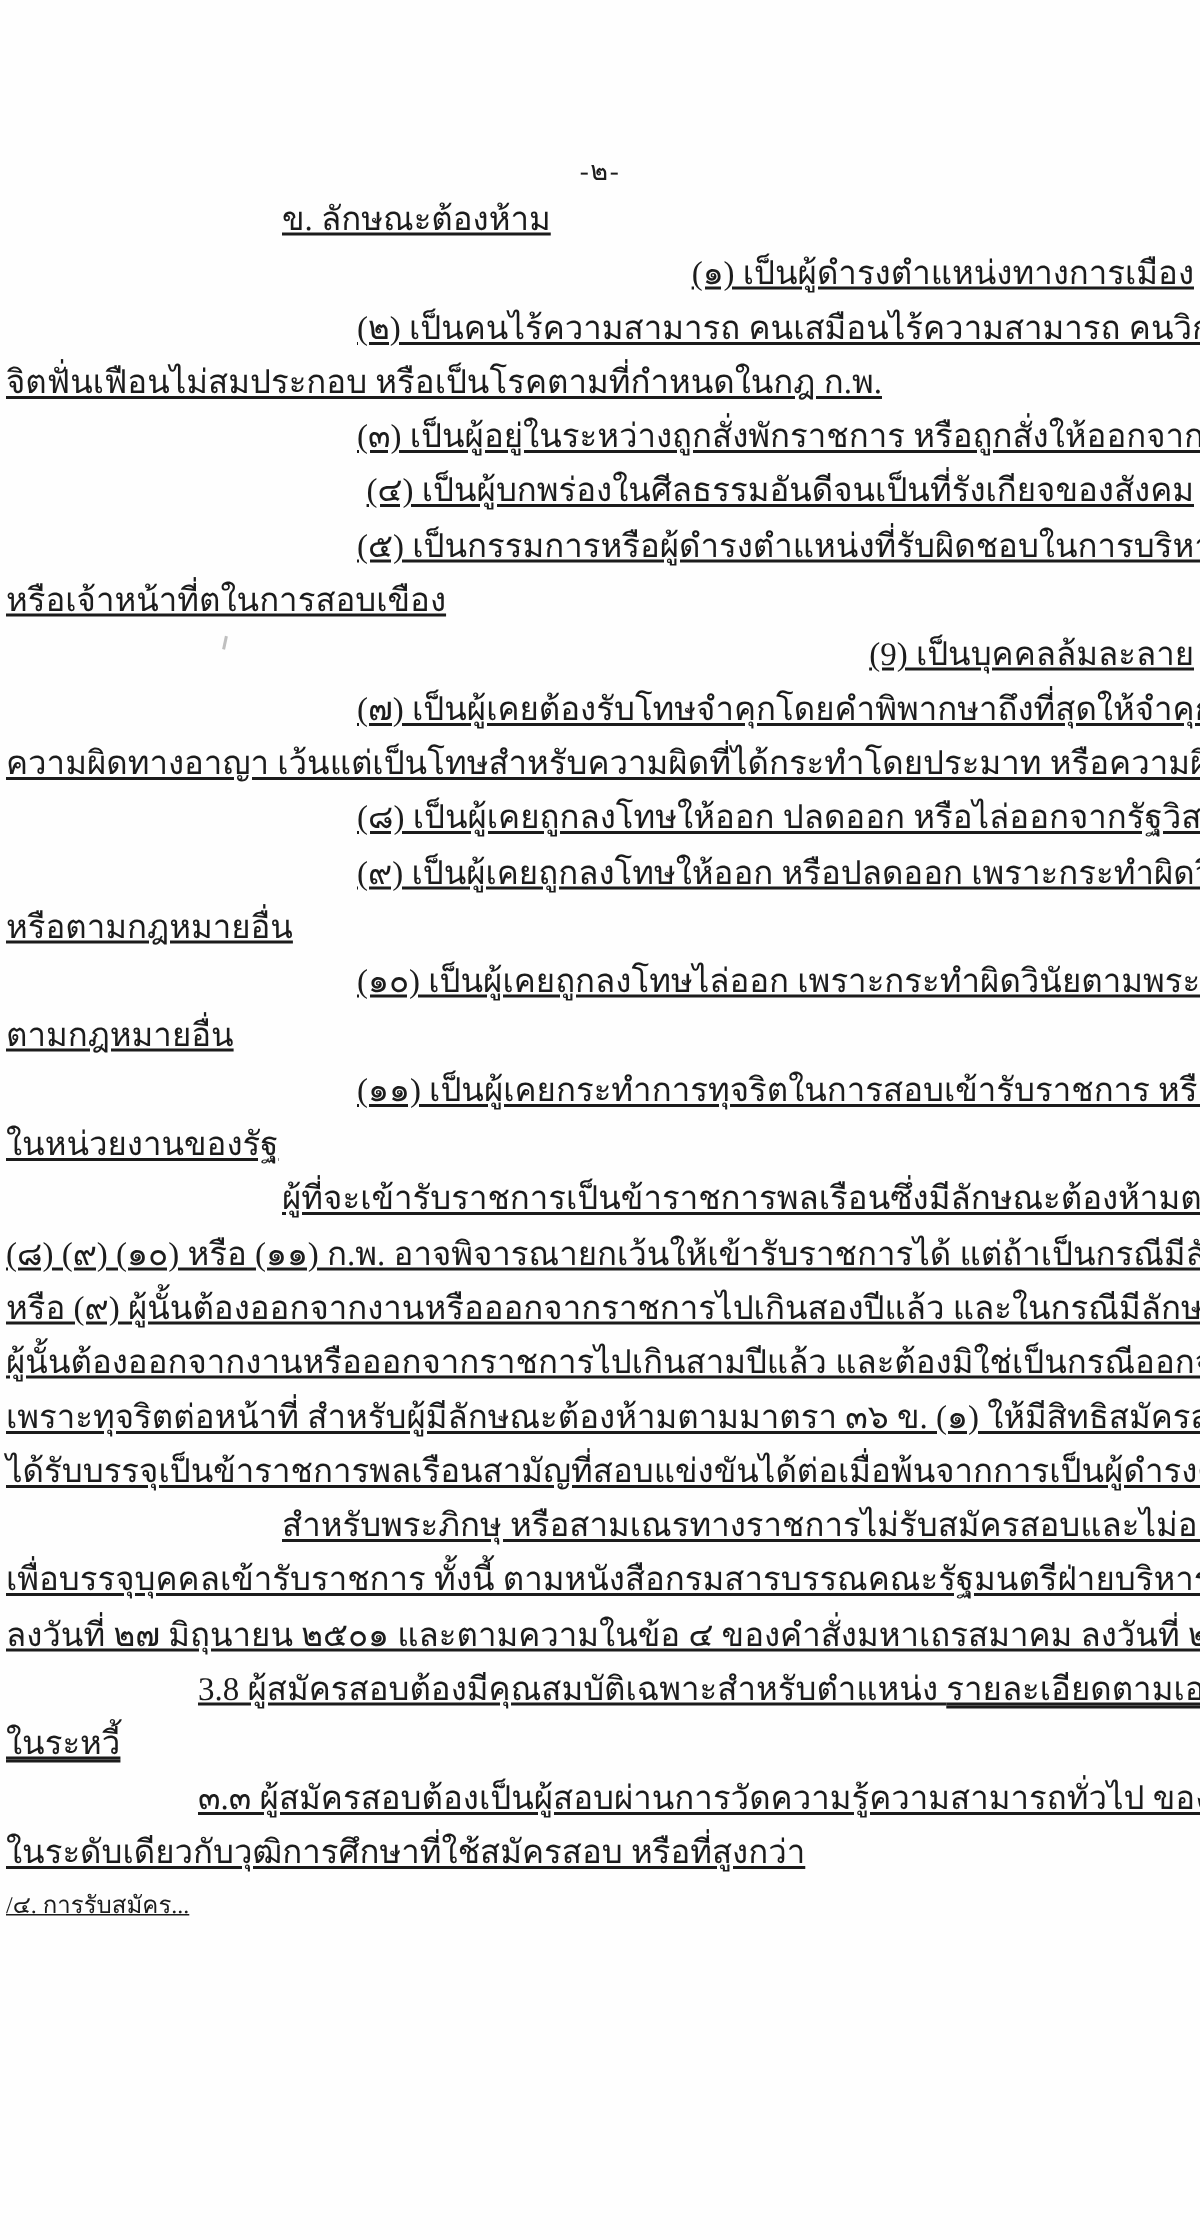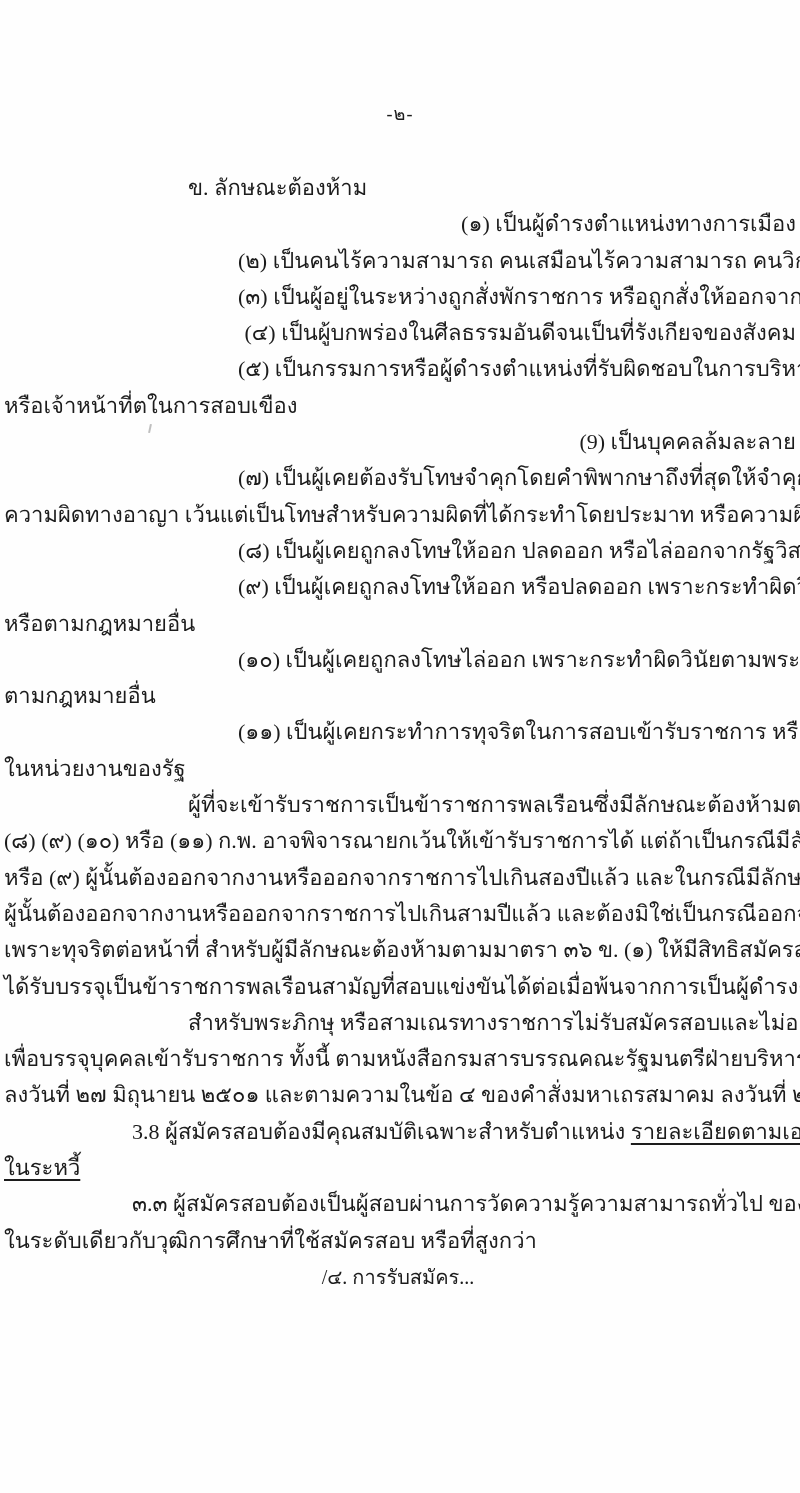--- a/index.html
+++ b/index.html
@@ -14,41 +14,41 @@
     box-sizing:border-box;
     padding:100px 4px 0 4px;
   }
   .pageno{
     text-align:center;
     font-size:18px;
     line-height:28px;
     height:28px;
     letter-spacing:1px;
   }
-  .body-text{margin-top:42px;}
+  .body-text{text-decoration:underline;}
   .line{
     font-size:22px;
     line-height:36.3px;
     height:36.3px;
     white-space:nowrap;
   }
   .ind0{margin-left:0;}
   .indA{margin-left:128px;}
   .indB{margin-left:184px;}
   .indC{margin-left:234px;text-align:right;}
   .u{
     text-decoration:underline;
     text-decoration-thickness:1.5px;
     text-underline-offset:4px;
   }
   .footer-line{
-    font-size:20px;
+    font-size:16px;
     line-height:36.3px;
     height:36.3px;
-    text-align:center;
+    text-align:left;
     padding-right:4px;
     white-space:nowrap;
   }
   .artifact{
     position:absolute;
     left:149px;top:424px;
     width:2px;height:9px;
     background:#8a8a8a;
     opacity:.55;
     transform:rotate(12deg);
@@ -60,20 +60,21 @@
 <div class="page">
 
   <div class="pageno">-๒-</div>
 
   <div class="artifact"></div>
 
   <div class="body-text">
     <div class="line indB">ข. ลักษณะต้องห้าม</div>
     <div class="line indC">(๑) เป็นผู้ดำรงตำแหน่งทางการเมือง</div>
     <div class="line indC">(๒) เป็นคนไร้ความสามารถ คนเสมือนไร้ความสามารถ คนวิกลจริตหรือ</div>
+    <div class="line ind0">จิตฟั่นเฟือนไม่สมประกอบ หรือเป็นโรคตามที่กำหนดในกฎ ก.พ.</div>
     <div class="line indC">(๓) เป็นผู้อยู่ในระหว่างถูกสั่งพักราชการ หรือถูกสั่งให้ออกจากราชการไว้ก่อน</div>
     <div class="line indC">(๔) เป็นผู้บกพร่องในศีลธรรมอันดีจนเป็นที่รังเกียจของสังคม</div>
     <div class="line indC">(๕) เป็นกรรมการหรือผู้ดำรงตำแหน่งที่รับผิดชอบในการบริหารพรรคการเมือง</div>
     <div class="line ind0">หรือเจ้าหน้าที่ตในการสอบเขือง</div>
     <div class="line indC">(9) เป็นบุคคลล้มละลาย</div>
     <div class="line indC">(๗) เป็นผู้เคยต้องรับโทษจำคุกโดยคำพิพากษาถึงที่สุดให้จำคุกเพราะกระทำ</div>
     <div class="line ind0">ความผิดทางอาญา เว้นแต่เป็นโทษสำหรับความผิดที่ได้กระทำโดยประมาท  หรือความผิดลหุโทษ</div>
     <div class="line indC">(๘) เป็นผู้เคยถูกลงโทษให้ออก ปลดออก หรือไล่ออกจากรัฐวิสาหกิจ หรือ</div>
     <div class="line indC">(๙) เป็นผู้เคยถูกลงโทษให้ออก หรือปลดออก เพราะกระทำผิดวินัยตามพระราชบัญญัตินี้</div>
     <div class="line ind0">หรือตามกฎหมายอื่น</div>

